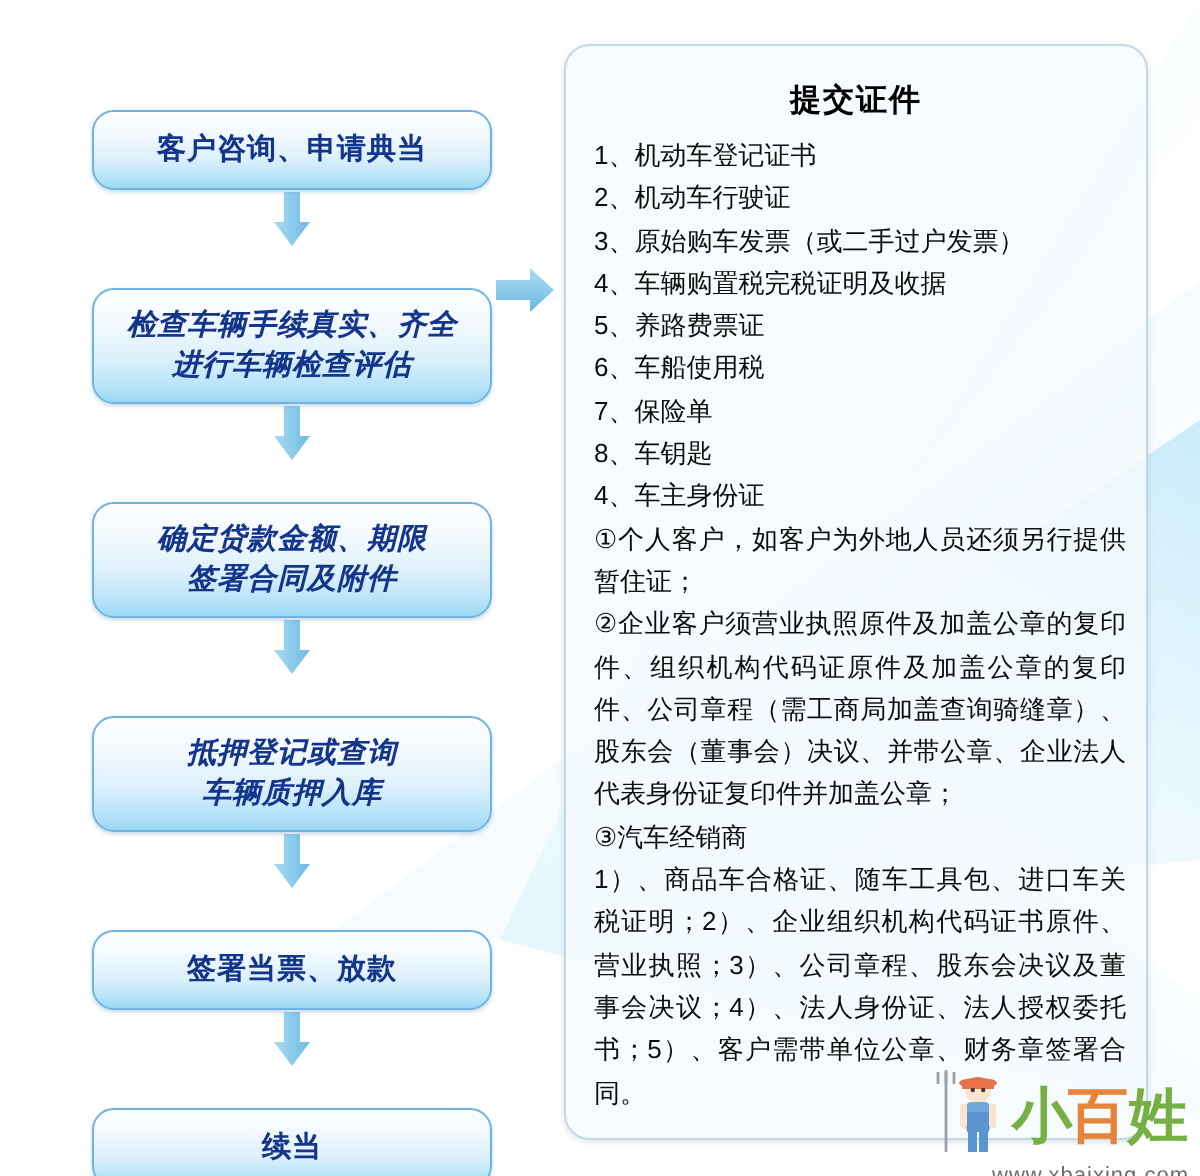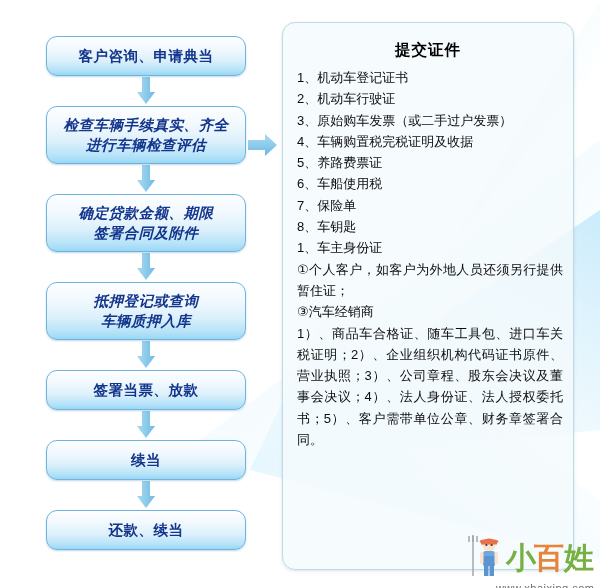--- a/index.html
+++ b/index.html
@@ -47,20 +47,21 @@
                 #9ad7f4 100%);
     box-shadow: 0 1px 2px rgba(80,140,180,.35),
                 inset 0 1px 0 rgba(255,255,255,.95);
     text-align: center;
     color: #13358c;
     font-weight: bold;
     font-size: 14.5px;
     letter-spacing: .5px;
     line-height: 20px;
     padding: 9px 4px 9px 4px;
+    margin-top: 19px;
   }
   .flow-box.two-line { padding-top: 8px; padding-bottom: 8px; font-style: italic; }
   .flow-box .line { display: block; white-space: nowrap; }
 
   .arrow-down {
     width: 200px;
     height: 30px;
     display: flex;
     align-items: center;
     justify-content: center;
@@ -260,23 +261,24 @@
   <div id="docs-body">
 
     <div class="doc-line">1、机动车登记证书</div>
     <div class="doc-line">2、机动车行驶证</div>
     <div class="doc-line">3、原始购车发票（或二手过户发票）</div>
     <div class="doc-line">4、车辆购置税完税证明及收据</div>
     <div class="doc-line">5、养路费票证</div>
     <div class="doc-line">6、车船使用税</div>
     <div class="doc-line">7、保险单</div>
     <div class="doc-line">8、车钥匙</div>
-    <div class="doc-line">1、车主身份证</div>
+    <div class="doc-line">4、车主身份证</div>
 
     <div class="doc-para">①个人客户，如客户为外地人员还须另行提供暂住证；</div>
+    <div class="doc-para">②企业客户须营业执照原件及加盖公章的复印件、组织机构代码证原件及加盖公章的复印件、公司章程（需工商局加盖查询骑缝章）、股东会（董事会）决议、并带公章、企业法人代表身份证复印件并加盖公章；</div>
     <div class="doc-para">③汽车经销商</div>
     <div class="doc-para indent">1）、商品车合格证、随车工具包、进口车关税证明；2）、企业组织机构代码证书原件、营业执照；3）、公司章程、股东会决议及董事会决议；4）、法人身份证、法人授权委托书；5）、客户需带单位公章、财务章签署合同。</div>
 
   </div>
 </div>
 
 <svg id="watermark" viewBox="0 0 132 52" xmlns="http://www.w3.org/2000/svg">
 
   <g>
     <line x1="7" y1="4" x2="7" y2="44" stroke="#9aa3ad" stroke-width="1.4"></line>

